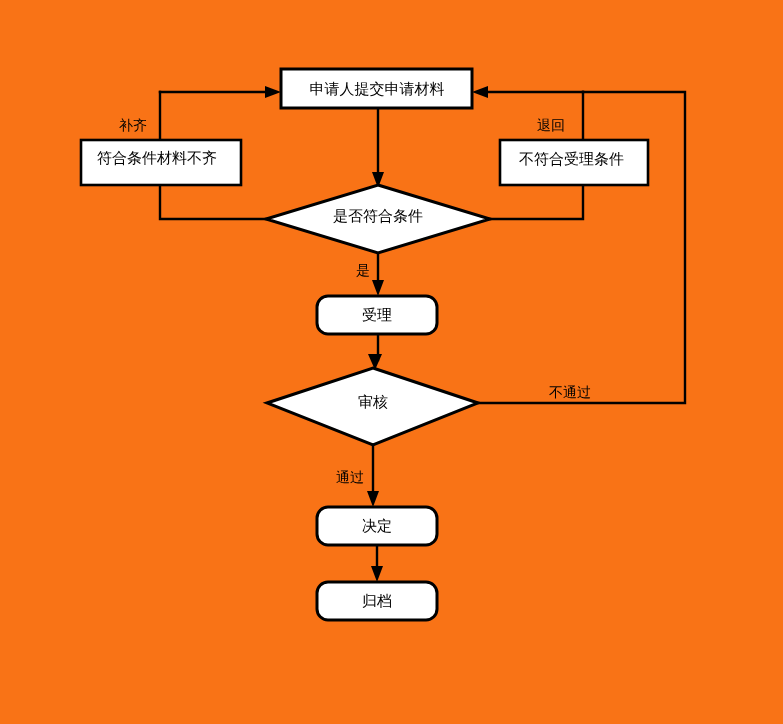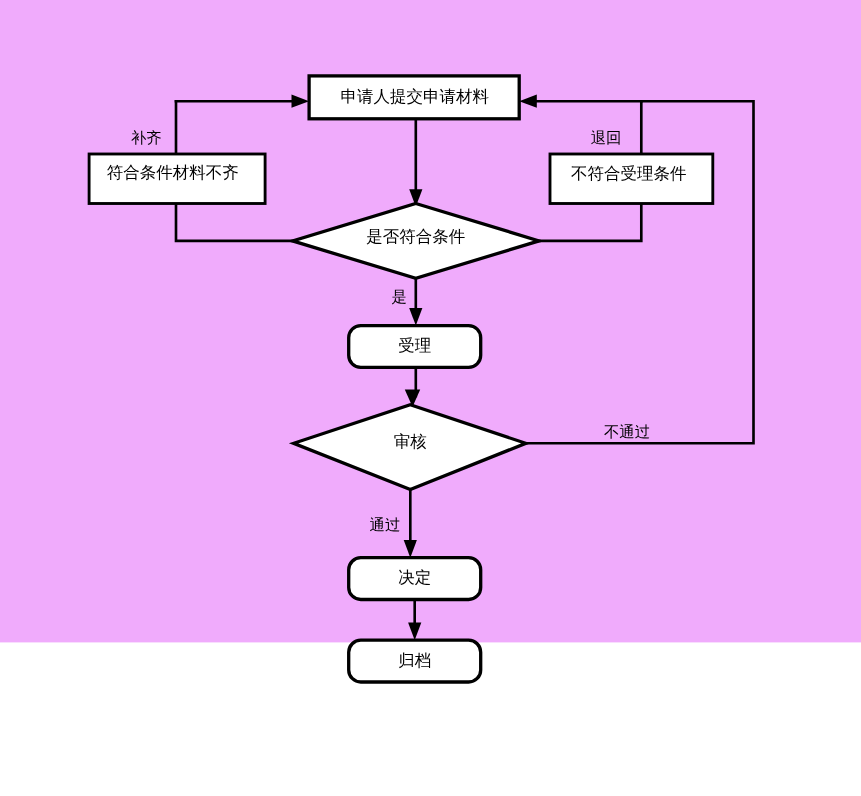--- a/index.html
+++ b/index.html
@@ -9,22 +9,22 @@
   }
   body {
     width: 783px;
     height: 724px;
     font-family: "DejaVu Sans", "Liberation Sans", sans-serif;
     overflow: hidden;
   }
   #flowchart-root {
     position: relative;
     width: 783px;
-    height: 584px;
-    background: #f0abfc;
+    height: 724px;
+    background: #f97316;
   }
   svg#flow-svg {
     display: block;
     width: 783px;
     height: 724px;
   }
   .node-shape {
     fill: #ffffff;
     stroke: #000000;
     stroke-width: 3;

